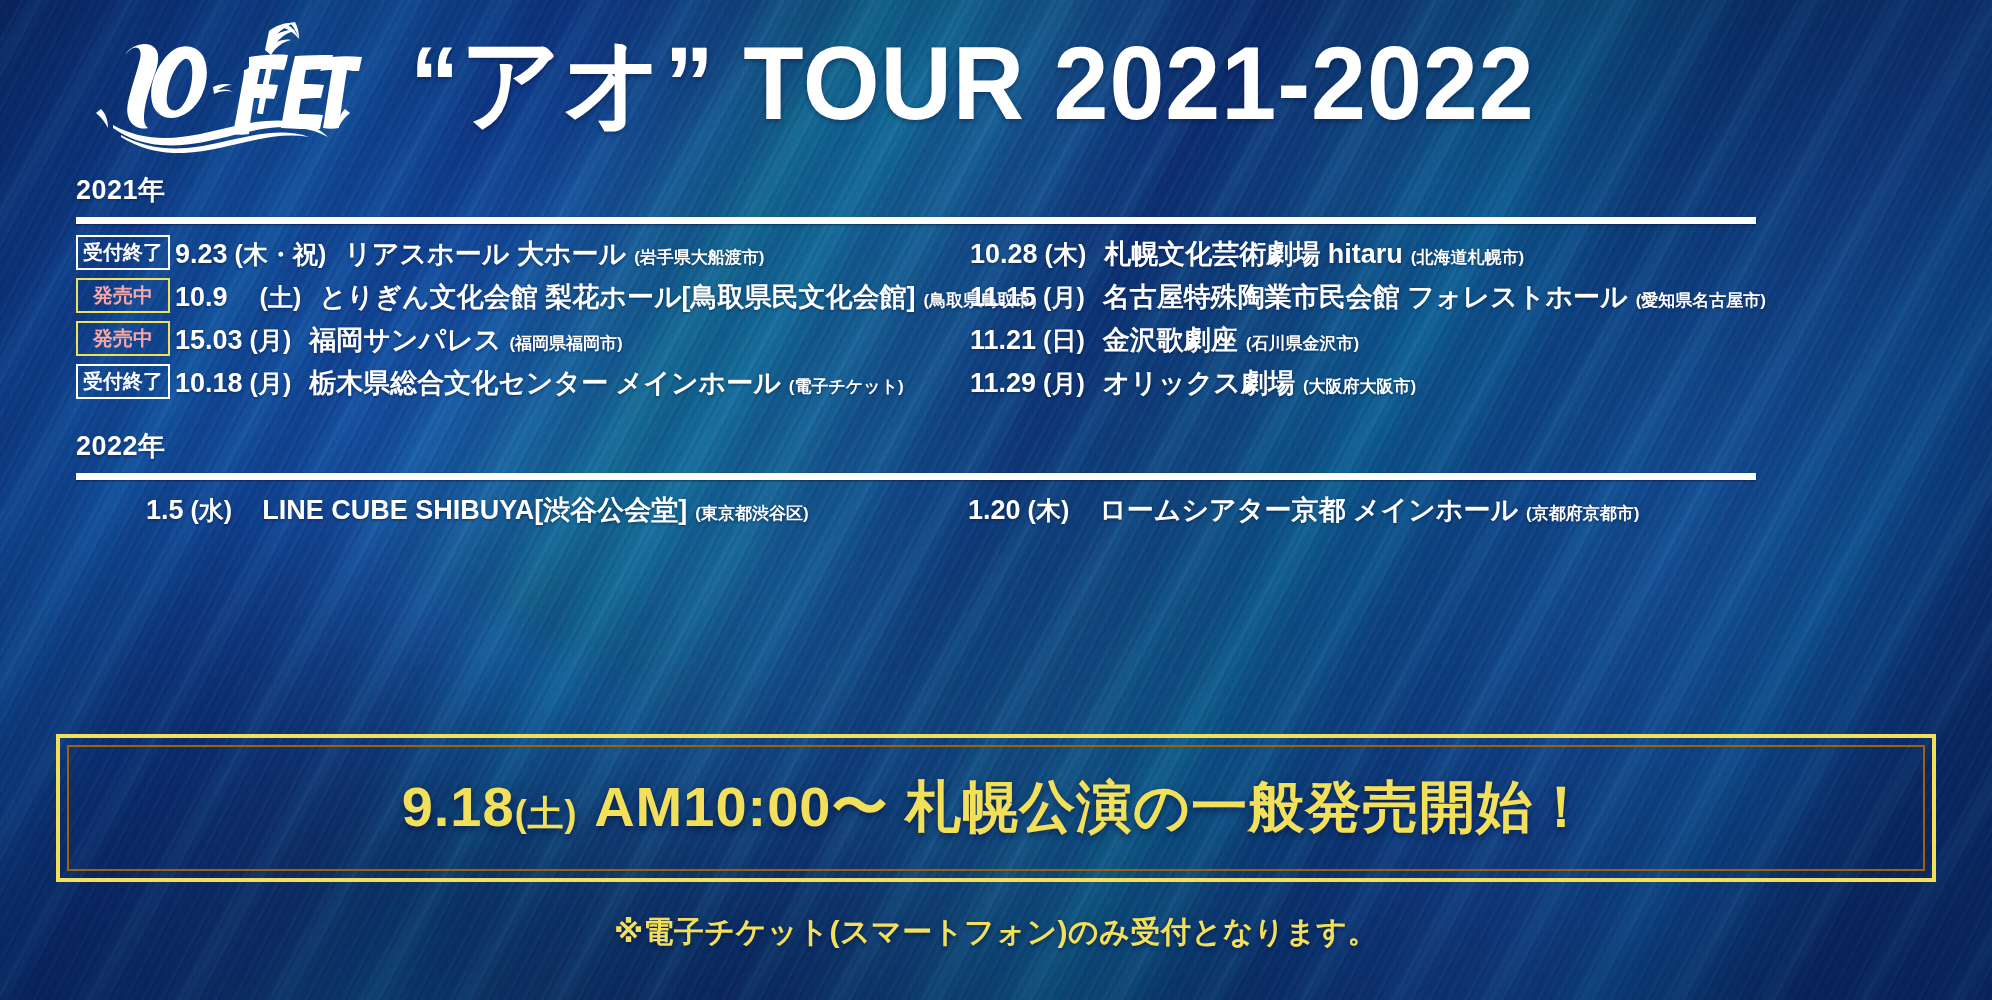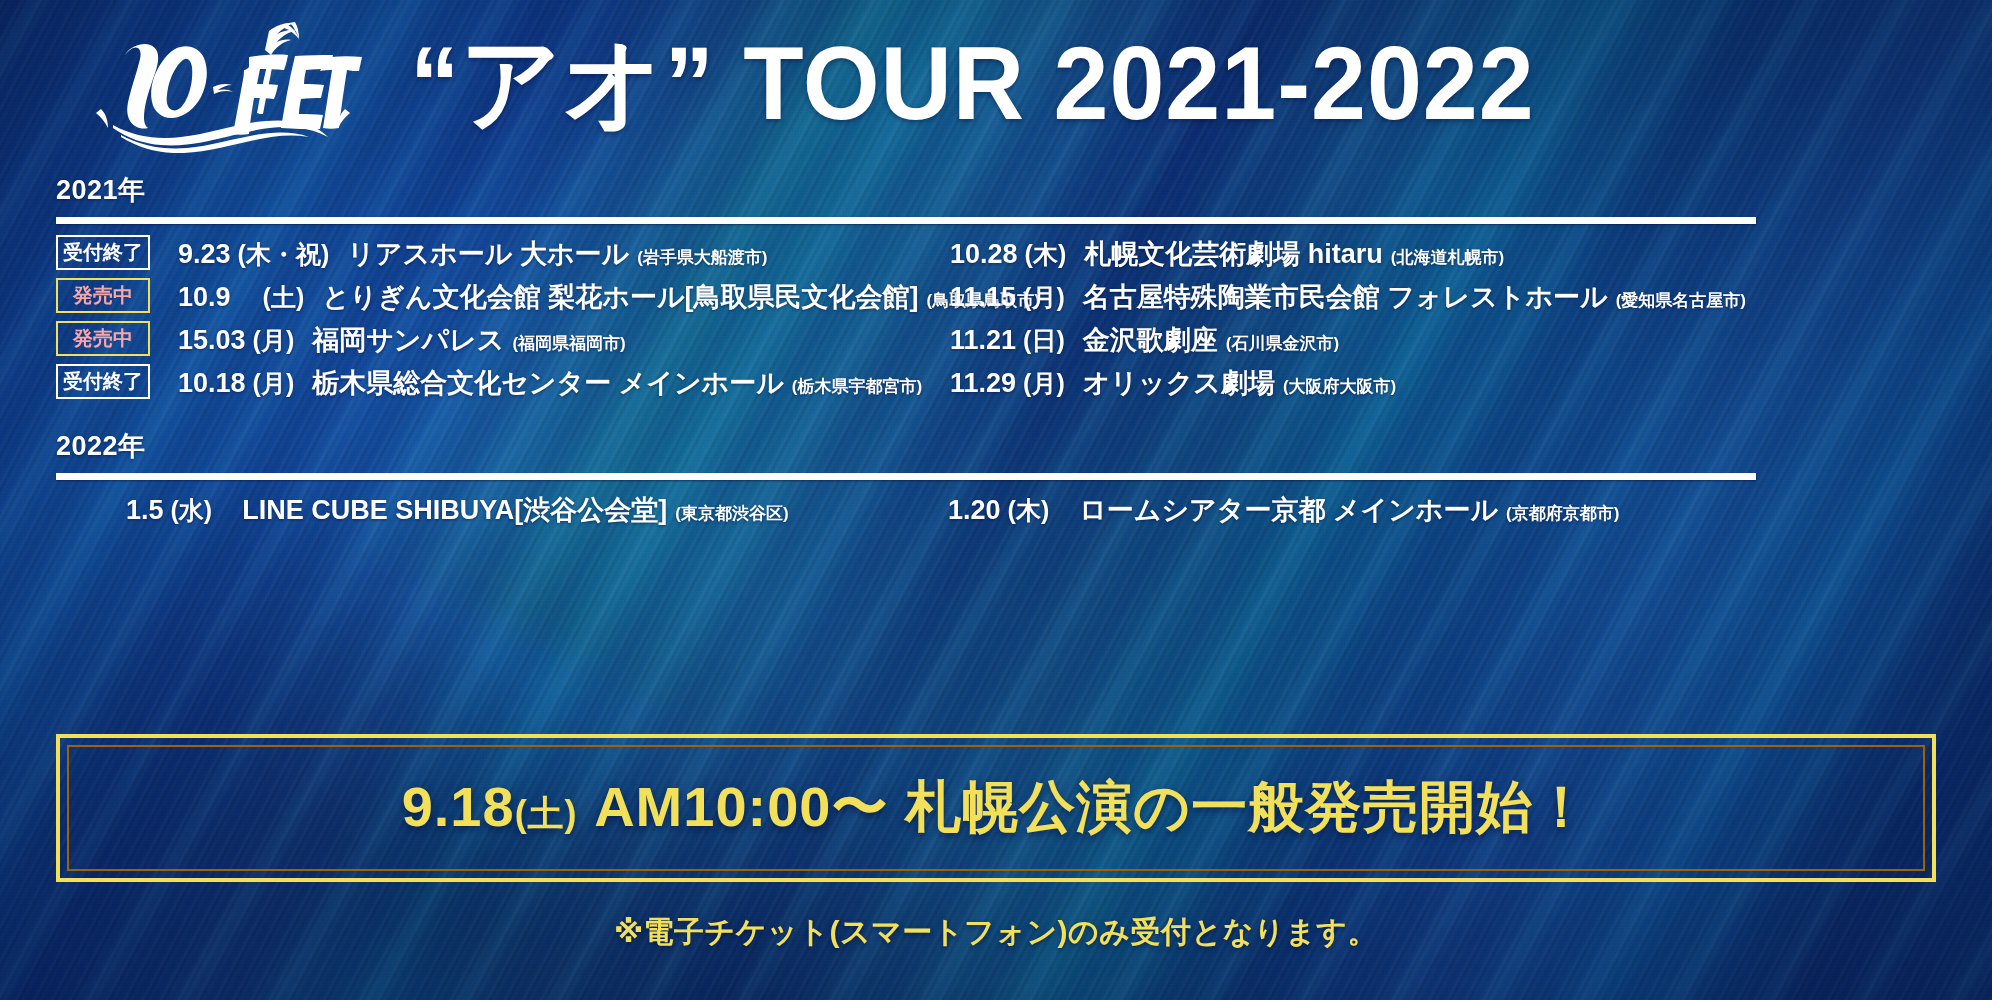--- a/index.html
+++ b/index.html
@@ -160,21 +160,21 @@
     line-height: 1;
     white-space: nowrap;
     color: #ffffff;
     transform: scaleX(0.95);
     transform-origin: left center;
     margin-left: 22px;
     text-shadow: 0 2px 6px rgba(0,10,50,.45);
   }
 
   
-  .year-block { position: absolute; left: 0; width: 1812px; }
+  .year-block { position: absolute; left: 0; width: 1812px; padding-left: 20px; }
   #year-2021 { top: 172px; }
   #year-2022 { top: 428px; }
 
   .year-label {
     margin-left: 56px;
     font-size: 27px;
     font-weight: 700;
     letter-spacing: 0.5px;
     color: #ffffff;
     text-shadow: 0 1px 3px rgba(0,10,50,.5);
@@ -212,21 +212,21 @@
     text-align: center;
     font-size: 20px;
     font-weight: 700;
     line-height: 1;
     padding: 5px 4px 6px;
     border: 2px solid #ffffff;
     color: #ffffff;
     letter-spacing: 0px;
     position: relative;
     top: -4px;
-    margin-right: 28px;
+    margin-right: 5px;
   }
   .badge.onsale {
     border-color: #f2e05a;
     color: #fca5a5;
   }
 
   .date {
     font-size: 27px;
     font-weight: 700;
     white-space: nowrap;
@@ -409,21 +409,21 @@
             <span class="city">(石川県金沢市)</span>
           </div>
         </div>
 
         <div class="row-line">
           <div class="col col-left">
             <span class="badge">受付終了</span>
             <span class="date">10.18</span>
             <span class="dow">(月)</span>
             <span class="venue">栃木県総合文化センター メインホール</span>
-            <span class="city">(栃木県宇都宮市)</span>
+            <span class="city">(電子チケット)</span>
           </div>
           <div class="col col-right">
             <span class="date">11.29</span>
             <span class="dow">(月)</span>
             <span class="venue">オリックス劇場</span>
             <span class="city">(大阪府大阪市)</span>
           </div>
         </div>
 
       </div>

